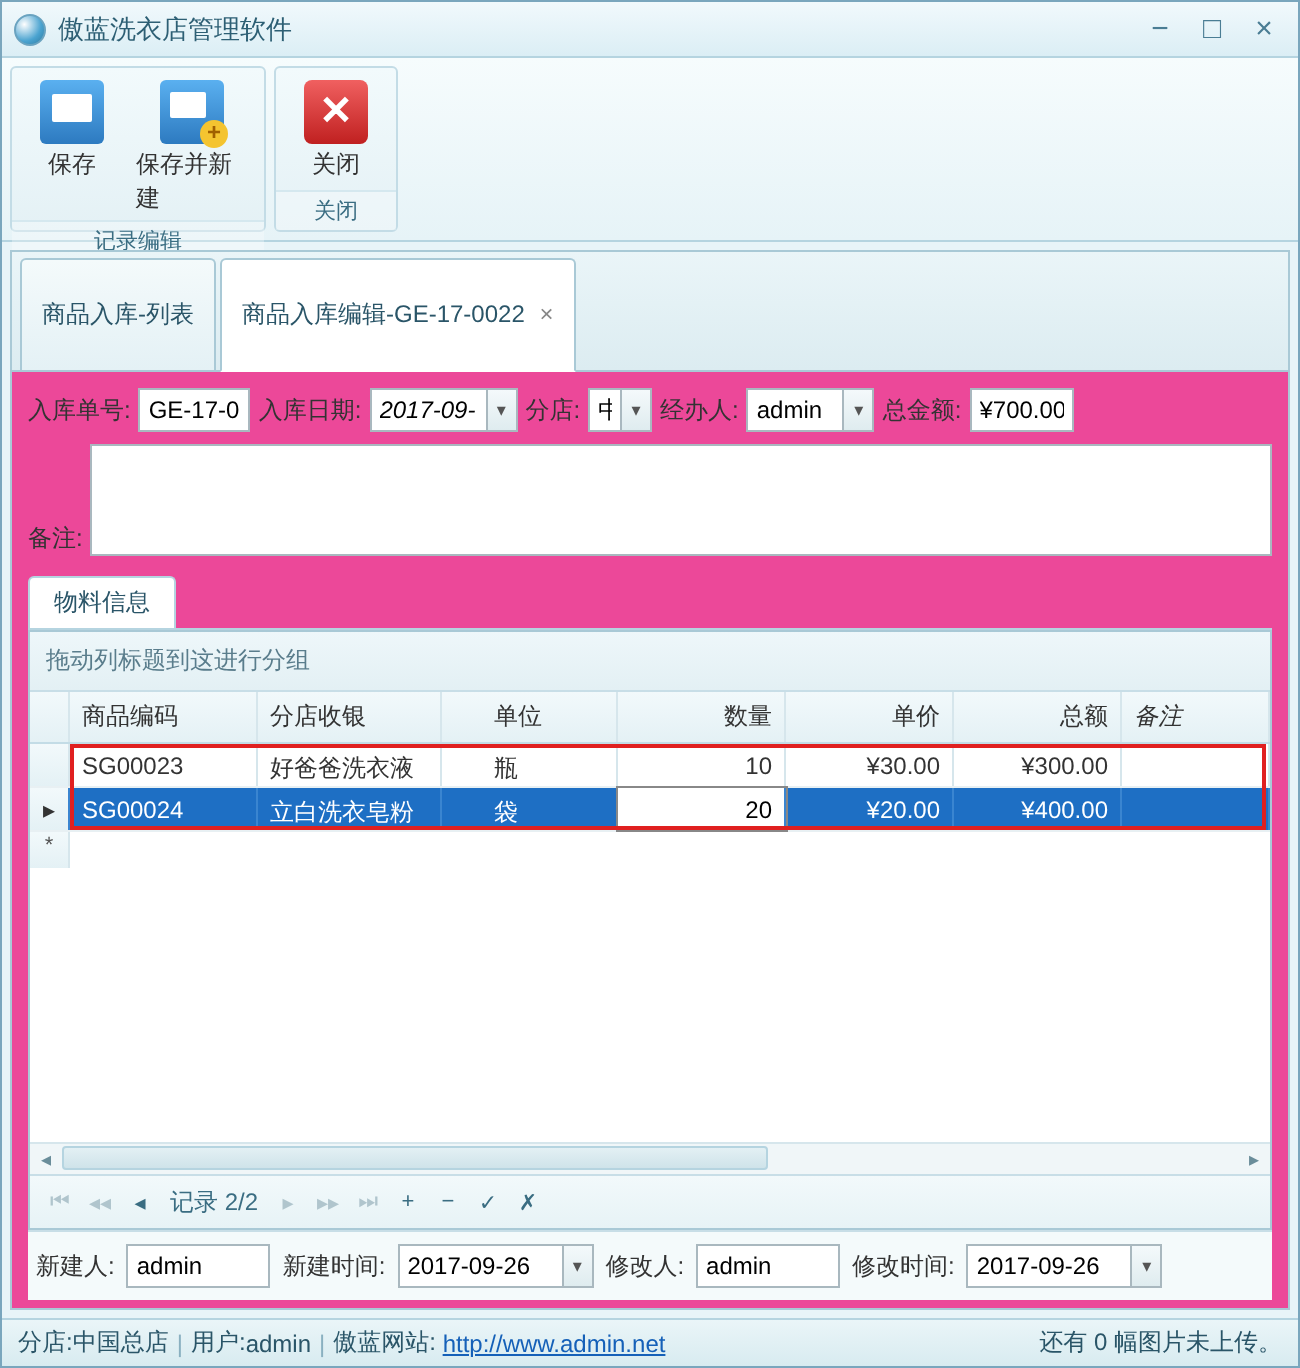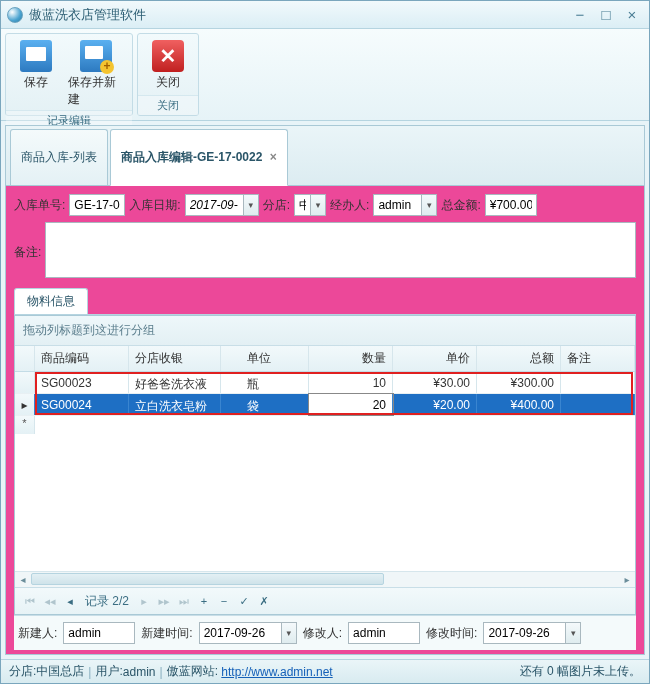--- a/index.html
+++ b/index.html
@@ -21,21 +21,21 @@
   .icon-save { background:linear-gradient(#5ab0f0,#2d7ac0); border-radius:3px; position:relative;}
   .icon-save::after{content:"";position:absolute;left:6px;top:7px;width:20px;height:14px;background:#fff;border-radius:1px;}
   .icon-save-new { background:linear-gradient(#5ab0f0,#2d7ac0); border-radius:3px; position:relative;}
   .icon-save-new::after{content:"";position:absolute;left:5px;top:6px;width:18px;height:13px;background:#fff;border-radius:1px;}
   .icon-save-new::before{content:"+";position:absolute;right:-2px;bottom:-2px;width:14px;height:14px;background:#f4c430;border-radius:50%;color:#a06000;font-weight:bold;font-size:12px;line-height:13px;text-align:center;}
   .icon-close { background:linear-gradient(#f06060,#c02020); border-radius:4px; color:#fff; font-size:20px; font-weight:bold; line-height:32px; text-align:center;}
   .body-area { flex:1; padding:4px; display:flex; flex-direction:column; overflow:hidden; }
   .panel { flex:1; border:1px solid #a9c9d6; background:#f8fcfd; display:flex; flex-direction:column; overflow:hidden;}
   .tabs { display:flex; background:linear-gradient(#eaf5f8,#dcecf1); border-bottom:1px solid #a9c9d6; padding-top:3px; padding-left:4px;}
   .tab { padding:19px 10px; border:1px solid #a9c9d6; border-bottom:none; background:linear-gradient(#f4fafb,#e4f1f5); margin-right:2px; border-radius:3px 3px 0 0; cursor:pointer; color:#2a5568; position:relative;}
-  .tab.active { background:#fff; border-bottom:1px solid #fff; margin-bottom:-1px;font-weight:bold; }
+  .tab.active { background:#fff; border-bottom:1px solid #fff; margin-bottom:-1px; }
   .tab .close-x { margin-left:4px; color:#888; }
   .content { flex:1; background:#ec4899; padding:8px 8px 4px 8px; display:flex; flex-direction:column; overflow:hidden;}
   .form-row { display:flex; align-items:center; gap:4px; margin-bottom:6px; flex-wrap:nowrap;}
   .form-row label { color:#333; white-space:nowrap; }
   .field { border:1px solid #a9b8bf; background:#fff; height:22px; padding:0 4px; font-size:12px; }
   .combo { display:flex; }
   .combo .field { border-right:none; }
   .combo .drop-btn { width:16px; height:22px; border:1px solid #a9b8bf; background:linear-gradient(#f4f9fb,#dfecef); display:flex; align-items:center; justify-content:center; color:#555; cursor:pointer; font-size:9px;}
   textarea.field { height:56px; resize:none; flex:1; }
   .subtab-row{ display:flex; border-bottom:1px solid #b5d4e0; margin-top:4px;}
@@ -44,21 +44,21 @@
   .group-bar{ background:linear-gradient(#eef7fa,#e3f0f4); border-bottom:1px solid #c8dee7; padding:6px 8px; color:#5a7d8c;}
   .grid-head{ display:flex; background:linear-gradient(#f2f9fb,#e4f1f5); border-bottom:1px solid #c3dce6;}
   .grid-head div, .grid-row div { border-right:1px solid #d6e6ec; padding:4px 6px; overflow:hidden; white-space:nowrap; }
   .col-ind{width:20px; text-align:center;}
   .col-code{width:94px;}
   .col-name{width:92px;}
   .col-unit{width:68px;margin-left:20px;}
   .col-qty{width:84px; text-align:right;}
   .col-price{width:84px; text-align:right;}
   .col-total{width:84px; text-align:right;}
-  .col-remark{flex:1;}
+  .col-remark{flex:1;font-style:italic;}
   .grid-body{ flex:1; position:relative; overflow:auto;}
   .grid-row{ display:flex; border-bottom:1px solid #e8f0f3; height:22px; align-items:stretch;}
   .grid-row.selected{ background:#1e6fc4; color:#fff;}
   .grid-row.selected div{ border-right-color:#3a85d0;}
   .grid-row .col-ind{ background:linear-gradient(#f2f9fb,#e4f1f5); color:#333;}
   .highlight-box{ position:absolute; border:2px solid #e02020; pointer-events:none; left:20px; top:0; right:2px; height:43px;}
   .editing-cell{ background:#fff !important; color:#000 !important; outline:1px solid #888;}
   .star-row{ display:flex; height:18px;}
   .star-row .col-ind{ background:linear-gradient(#f2f9fb,#e4f1f5); color:#555; font-size:11px; border-right:1px solid #d6e6ec; padding:1px 4px; width:20px; text-align:center;}
   .nav-bar{ border-top:1px solid #c8dee7; background:linear-gradient(#f2f9fb,#e7f3f6); padding:4px 6px; display:flex; align-items:center; gap:2px; color:#3a6d82;}
@@ -145,21 +145,21 @@
           </div>
           <label>经办人:</label>
           <div class="combo">
             <input class="field" style="width: 48px;" value="admin">
             <div class="drop-btn">▾</div>
           </div>
           <label>总金额:</label>
           <input class="field" style="width: 52px; text-align: right;" value="¥700.00">
         </div>
 
-        <div class="form-row" style="align-items:center">
+        <div class="form-row" style="align-items:flex-end">
           <label style="padding-top:4px">备注:</label>
           <textarea class="field" style=""></textarea>
         </div>
 
         <div class="subtab-row">
           <div class="subtab">物料信息</div>
         </div>
 
         <div class="grid-wrap">
           <div class="group-bar">拖动列标题到这进行分组</div>

